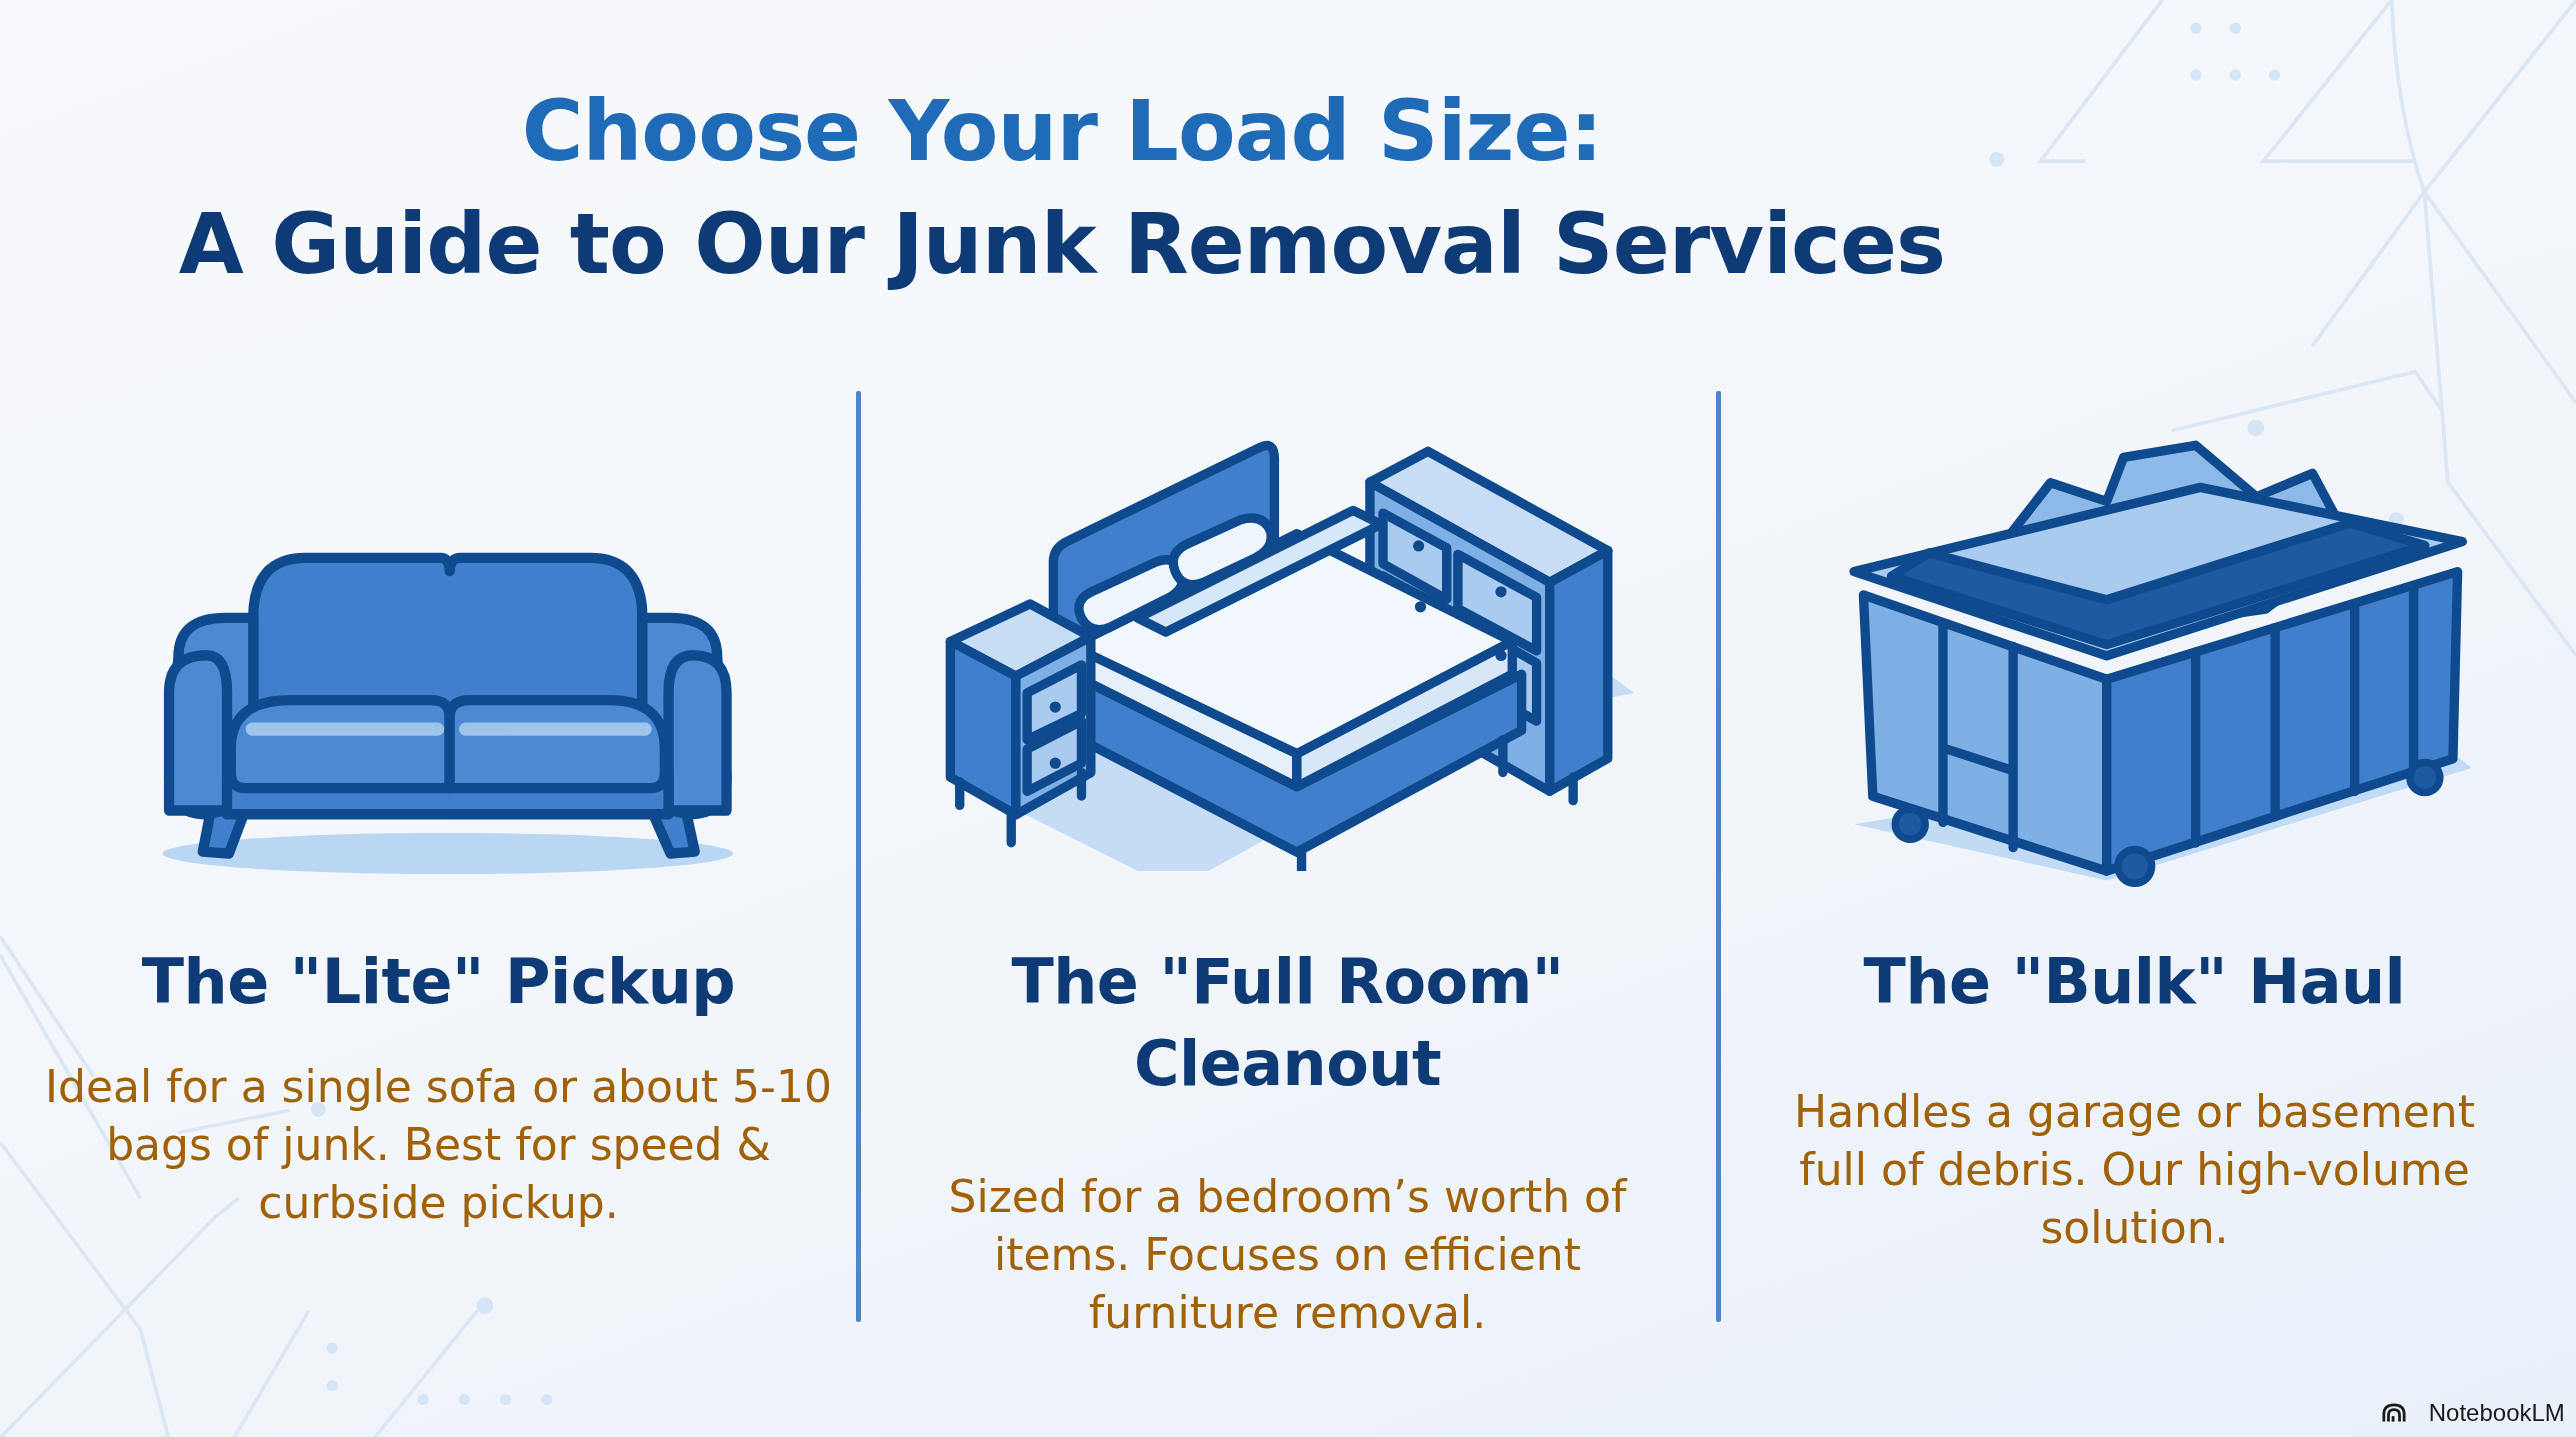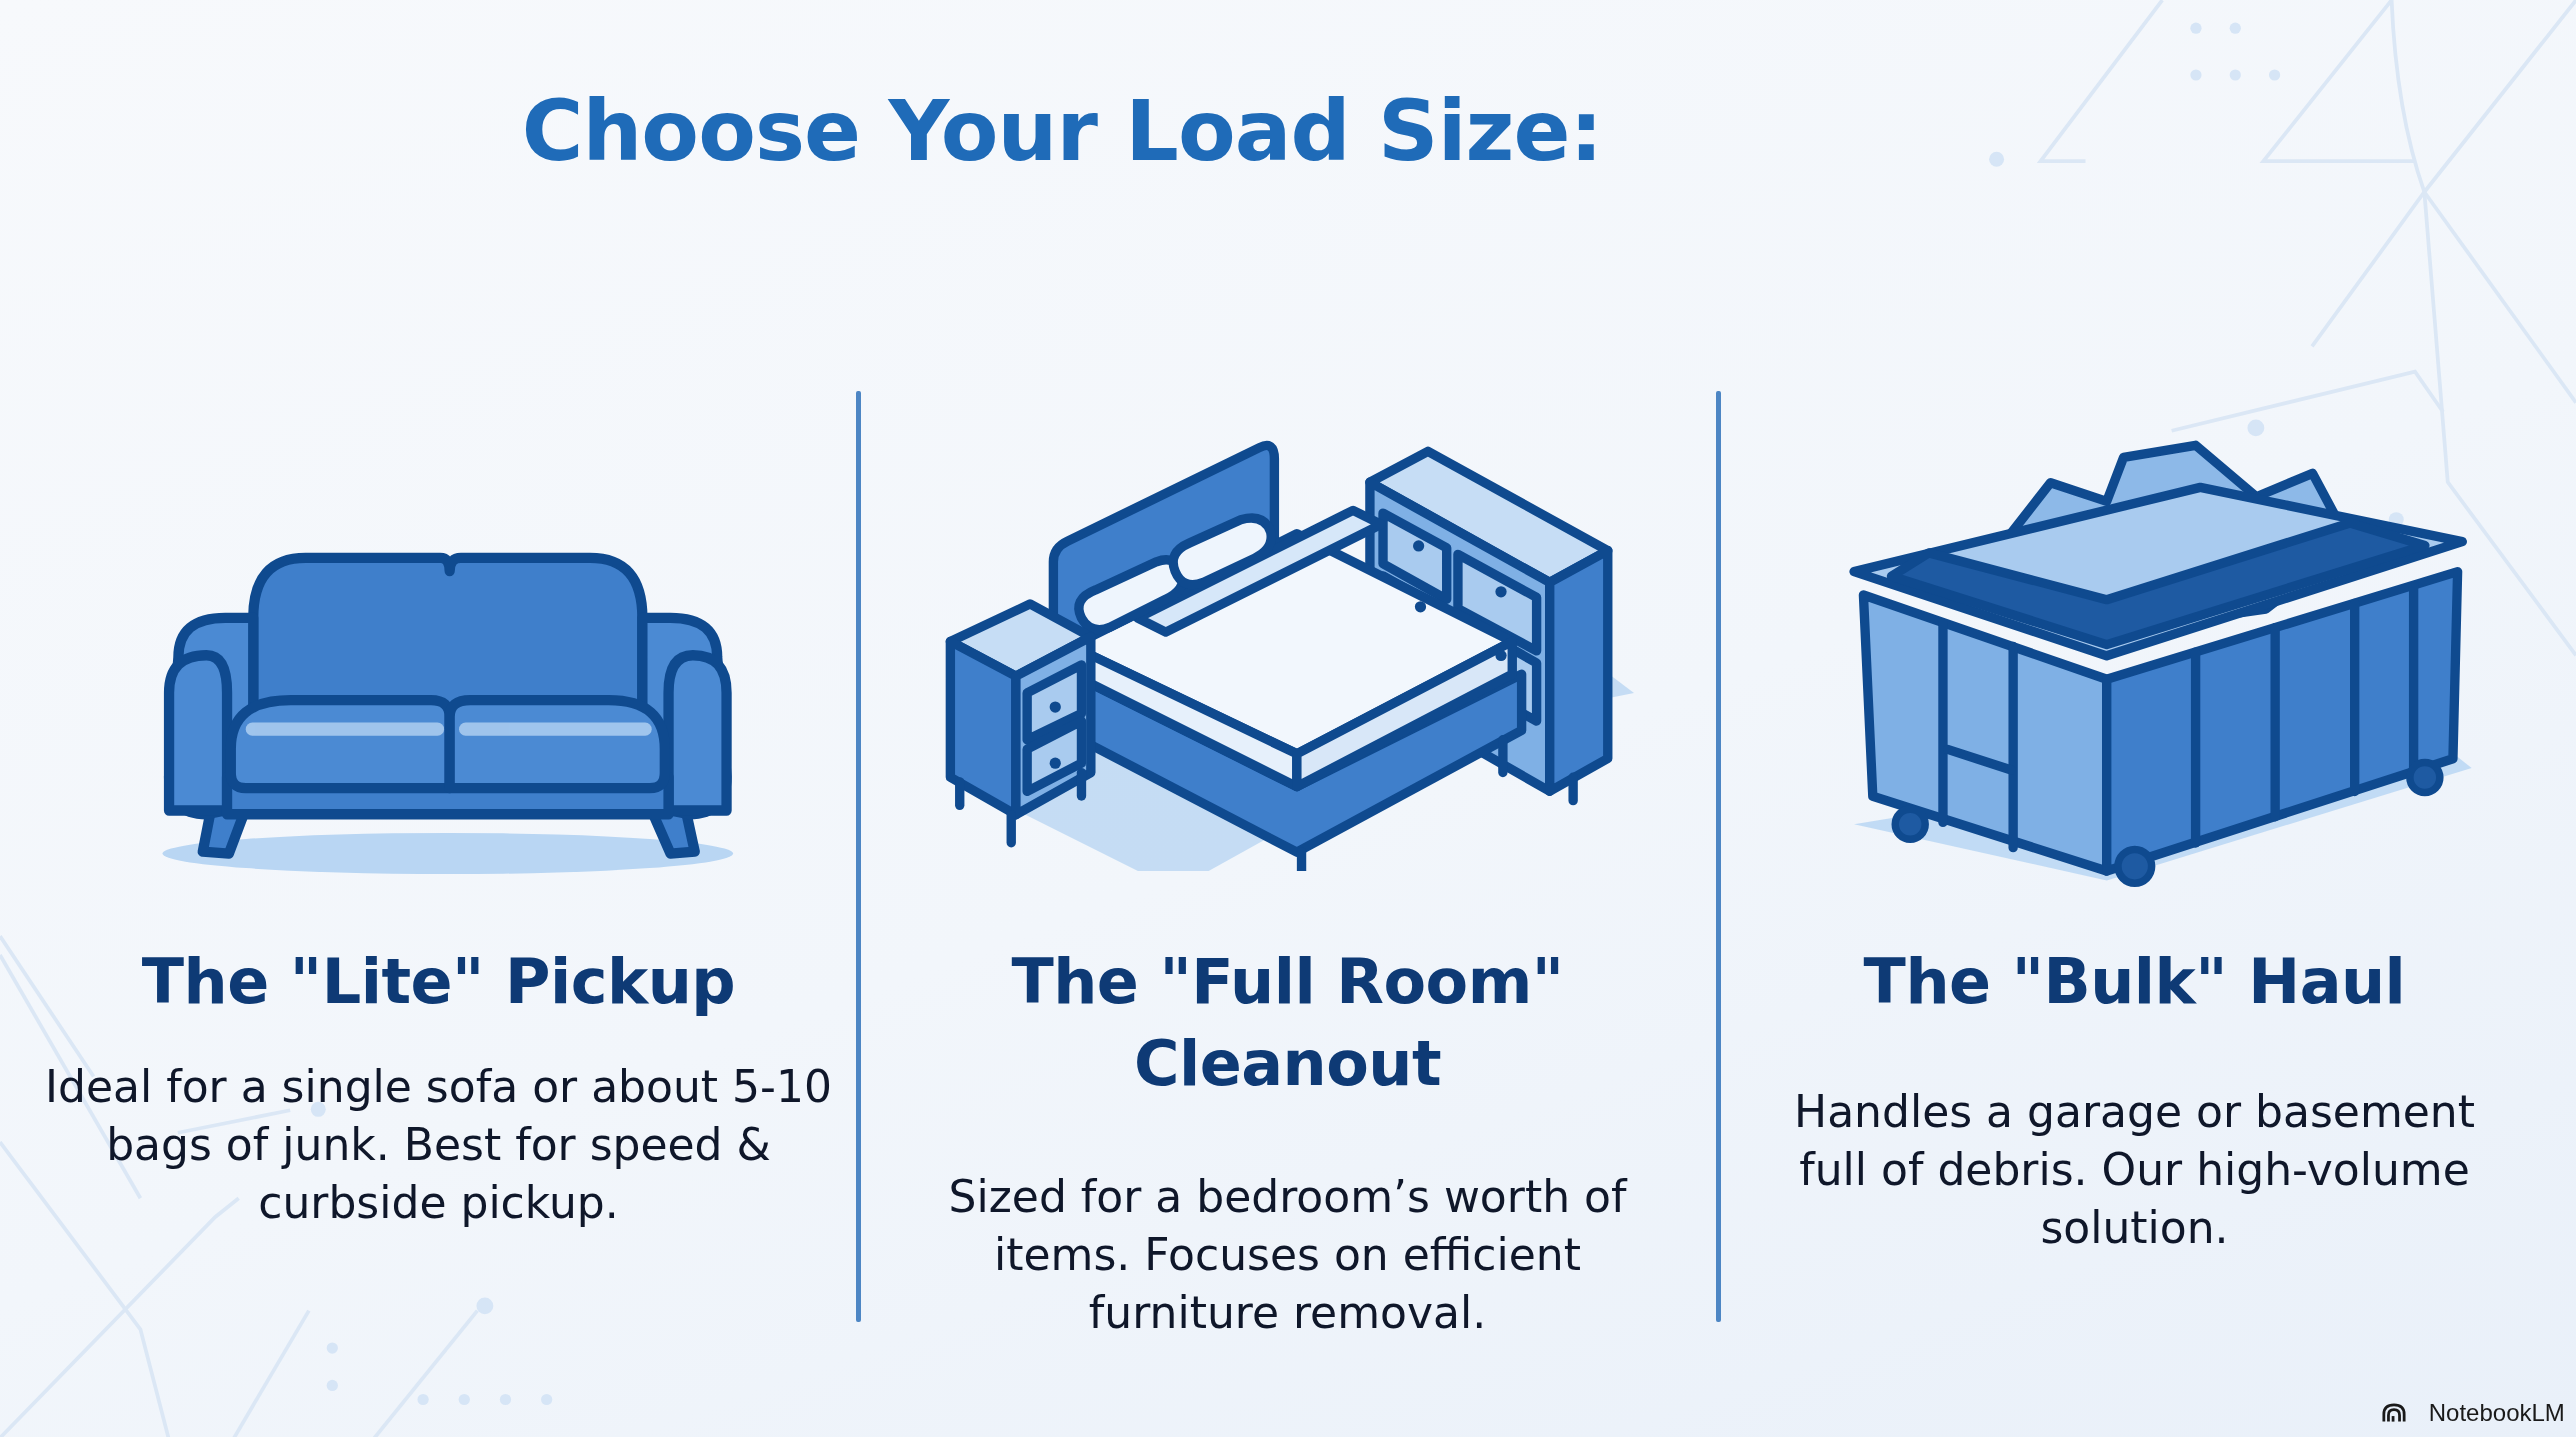--- a/index.html
+++ b/index.html
@@ -18,21 +18,21 @@
   .title-line2 { display: block; font-size: 84px; line-height: 120px; color: #0e3a75; }
   .divider { position: absolute; top: 391px; width: 4.7px; height: 931px; background: #4d86c4; border-radius: 1.9px; }
   .col { position: absolute; top: 412px; width: 805px; text-align: center; }
   .illus { position: absolute; }
   .col-title {
     position: absolute; left: 0; width: 100%; text-align: center;
     font-weight: bold; color: #0e3a75; font-size: 62px; line-height: 82px; letter-spacing: -0.5px;
   }
   .col-desc {
     position: absolute; left: 0; width: 100%; text-align: center;
-    color: #0f172a; font-size: 44px; line-height: 58px;
+    color: #a16207; font-size: 44px; line-height: 58px;
   }
   .brand {
     position: absolute; right: 11.2px; bottom: 11.2px; display: flex; align-items: center; gap: 23px;
     font-family: "Liberation Sans", sans-serif; font-size: 24px; color: #1a1a1a;
   }
 </style>
 </head>
 <body>
 
 <svg class="bg-deco" viewBox="0 0 2752 1536">
@@ -66,20 +66,21 @@
       <circle cx="355" cy="1440" r="6"></circle>
     <circle cx="452" cy="1495" r="6"></circle>
       <circle cx="496" cy="1495" r="6"></circle>
       <circle cx="540" cy="1495" r="6"></circle>
       <circle cx="584" cy="1495" r="6"></circle>
   </g>
 </svg>
 
 <h1 class="title">
   <span class="title-line1">Choose Your Load Size:</span>
+  <span class="title-line2">A Guide to Our Junk Removal Services</span>
 </h1>
 
 <div class="divider" style="left:856px;"></div>
 <div class="divider" style="left:1716px;"></div>
 
 <section class="col" style="left:36px;">
   <svg class="illus" style="left:105px; top:112px;" width="608" height="356" viewBox="0 0 650 380">
     <ellipse cx="328" cy="352" rx="305" ry="22" fill="#b9d6f3"></ellipse>
     <g stroke="#0f4a8f" stroke-width="11" stroke-linejoin="round" stroke-linecap="round">
       <path d="M75,304 L66,350 L94,352 L112,304 Z" fill="#3f7fcb"></path>

